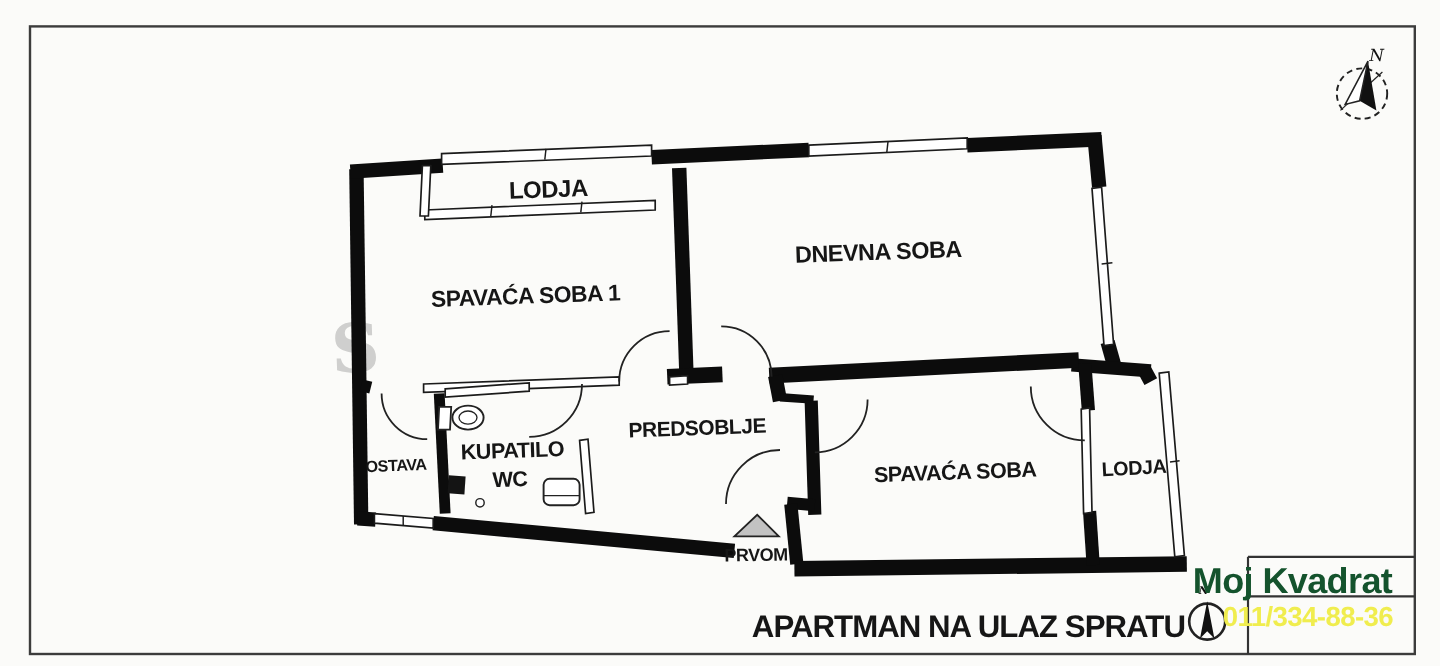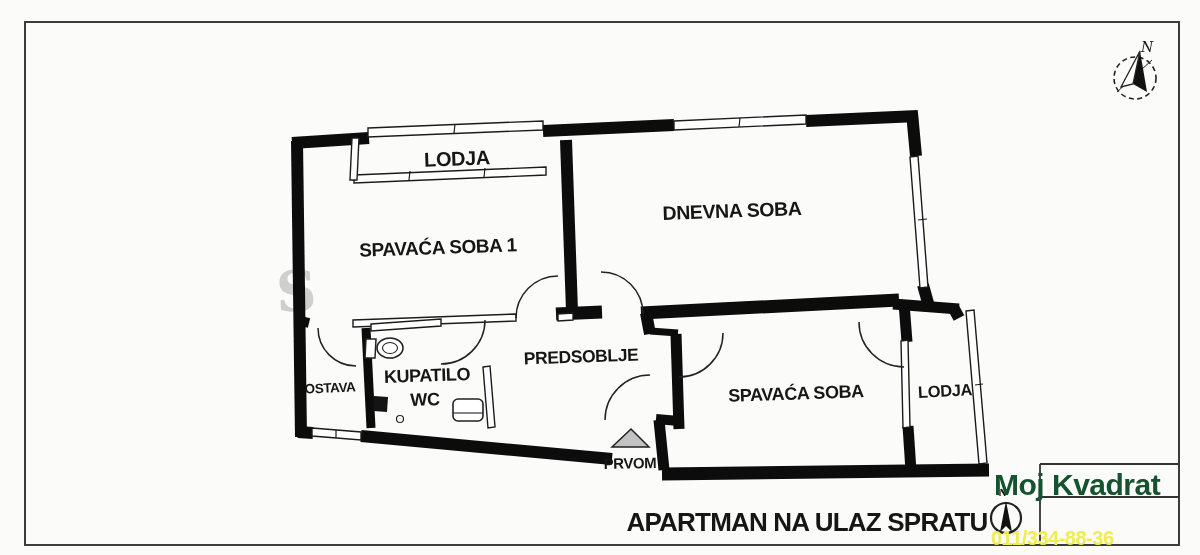--- a/index.html
+++ b/index.html
@@ -149,15 +149,15 @@
   <div class="label" style="left:945px;top:391px;font-size:16.5px;transform:translate(-50%,-50%) rotate(-3deg);">LODJA</div>
 
   <div class="label" style="left:630px;top:463px;font-size:15px;transform:translate(-50%,-50%) rotate(-1deg);">PRVOM</div>
 
   <div class="north-label" style="left:1141px;top:39px;font-size:14px;">N</div>
   <div class="north-label" style="left:999px;top:488px;font-size:9px;font-weight:bold;">N</div>
 
   <div class="label" style="left:807px;top:522px;font-size:26px;letter-spacing:-0.8px;transform:translate(-50%,-50%);">APARTMAN NA ULAZ SPRATU</div>
 
   <div class="wm" style="left:994px;top:468px;font-size:30px;color:#14532d;">Moj Kvadrat</div>
-  <div class="wm" style="left:991px;top:501px;font-size:20px;color:#f0ed4e;margin-top:26px;">011/334-88-36</div>
+  <div class="wm" style="left:1019px;top:501px;font-size:23px;color:#f0ed4e;">011/334-88-36</div>
 
 </div>
 
 </body></html>

